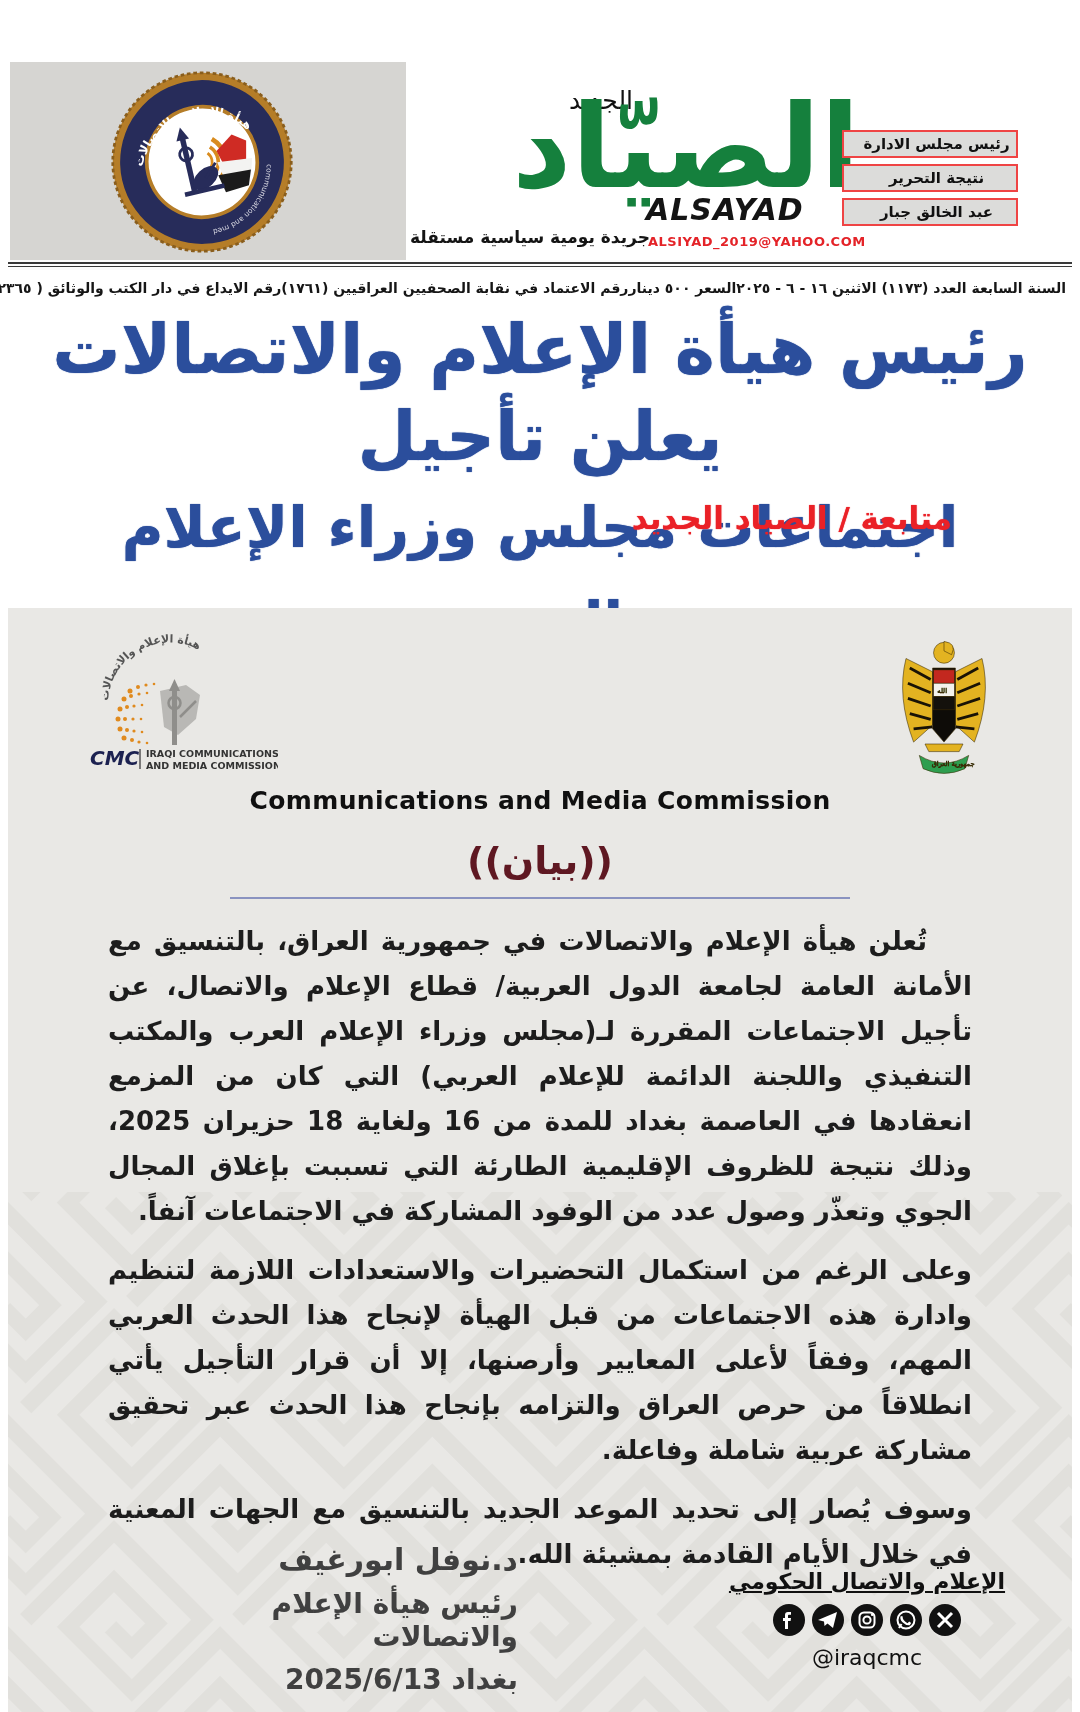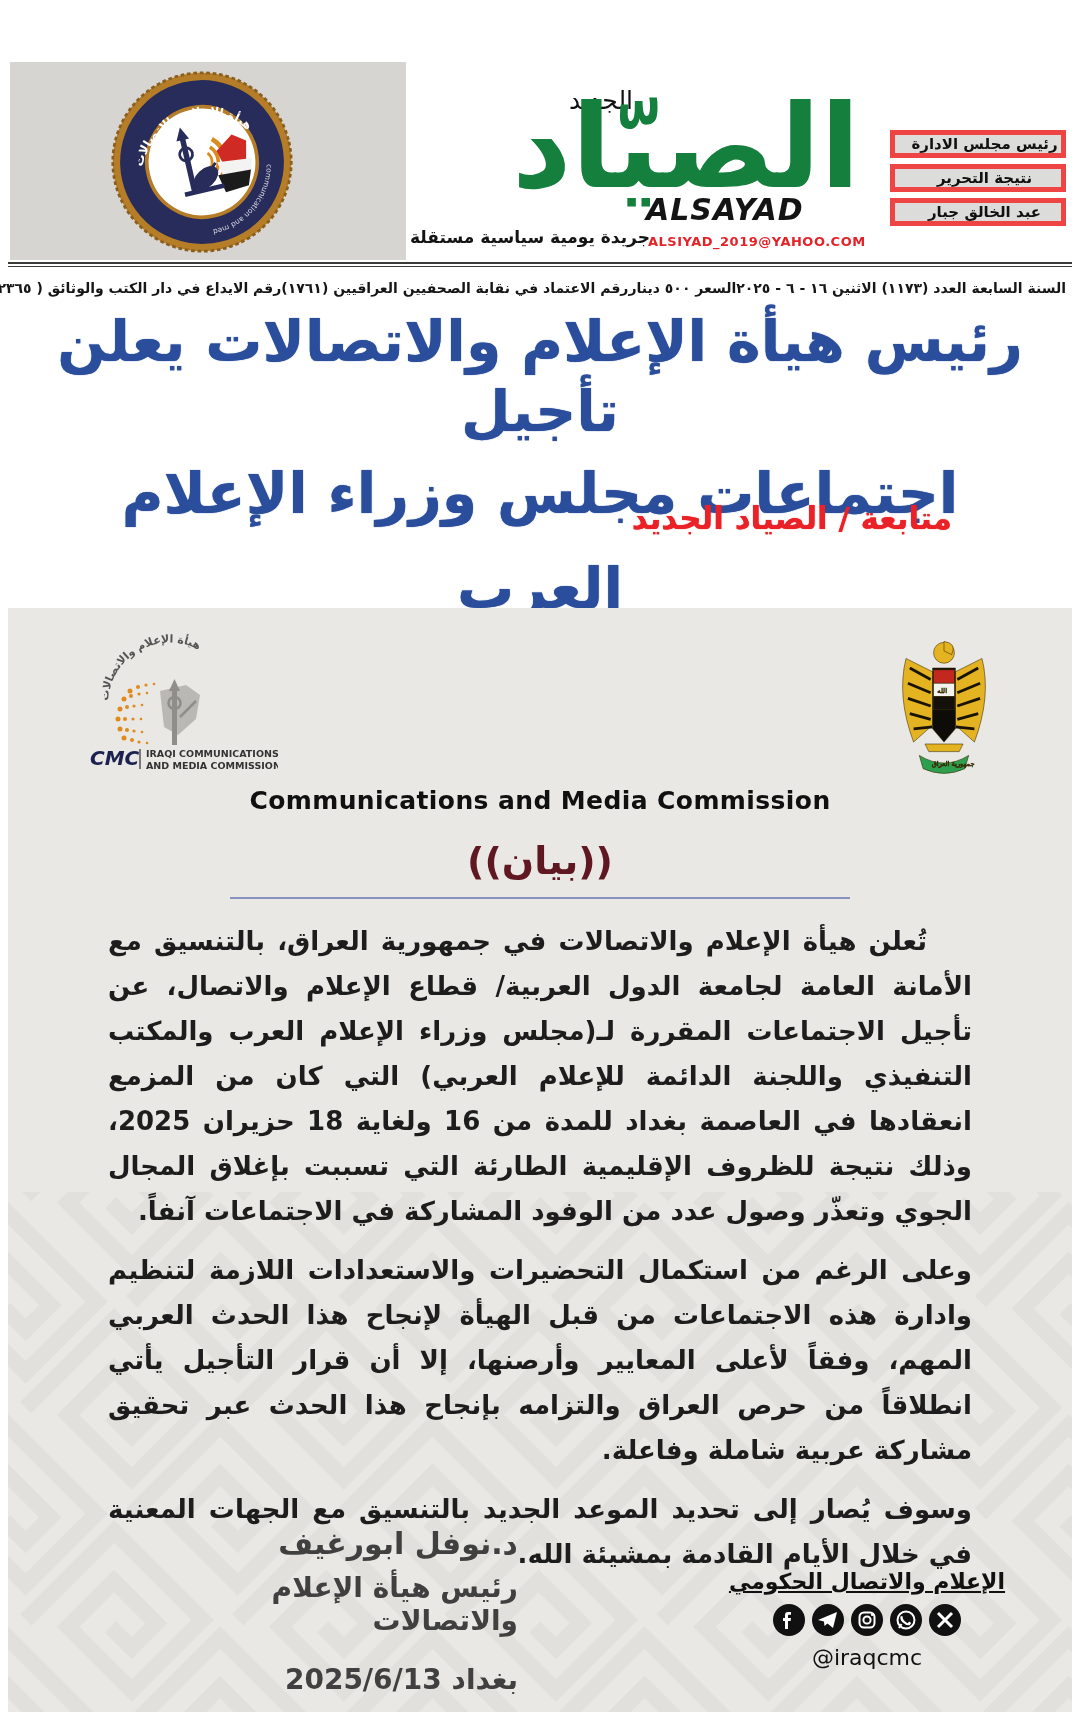--- a/index.html
+++ b/index.html
@@ -10,34 +10,34 @@
   .logo-box { position:absolute; left:10px; top:62px; width:396px; height:198px; background:#d6d5d2; overflow:hidden; }
   .seal-wrap { position:absolute; left:100px; top:8px; width:184px; height:184px; transform:rotate(-13deg); }
 
   .new-label { position:absolute; left:556px; top:86px; width:90px; text-align:center; font-size:25px; font-weight:normal; color:#111; direction:rtl; }
   .title-ar { position:absolute; left:420px; top:72px; width:440px; height:160px; text-align:right; direction:rtl;
               color:#15803d; font-size:116px; font-weight:bold; line-height:150px; letter-spacing:-2px; }
   .title-en { position:absolute; left:646px; top:192px; font-size:30px; font-weight:bold; font-style:italic; color:#141414; letter-spacing:1px; }
   .tagline  { position:absolute; left:410px; top:227px; font-size:17px; font-weight:bold; color:#141414; direction:rtl; }
   .email    { position:absolute; left:648px; top:234px; font-size:13px; font-weight:bold; color:#e42328; letter-spacing:0.5px; }
 
-  .side-box { position:absolute; left:890px; width:176px; height:28px; background:#dcdcda; border:5px solid #ef4444;
+  .side-box { position:absolute; left:842px; width:176px; height:28px; background:#dcdcda; border:2px solid #ef4444;
               display:flex; align-items:center; justify-content:center; font-size:15px; font-weight:bold; color:#111; direction:rtl;padding-left:13px; }
 
   
   .rule { position:absolute; top:262px; left:8px; right:8px; height:5px; border-top:2px solid #3a3a3a; border-bottom:1px solid #3a3a3a; }
   .info-bar { position:absolute; top:272px; left:14px; right:14px; height:32px; display:flex; direction:rtl;
               align-items:center; justify-content:space-between; }
   .info-item { font-size:14px; font-weight:bold; color:#161616; direction:rtl; white-space:nowrap; }
   .info-sep { width:1px; height:16px; background:#9a9a9a; }
 
   
   .headline { position:absolute; top:306px; left:30px; right:30px; text-align:center; direction:rtl;
               color:#2b4e9c; font-weight:bold; text-shadow:0 0 1px #2b4e9c; }
-  .headline .h1 { font-size:57px; line-height:70px; }
+  .headline .h1 { font-size:68px; line-height:87px; }
   .headline .h2 { font-size:57px; line-height:95px; }
   .byline { position:absolute; top:500px; right:128px; font-size:31px; font-weight:bold; color:#ea2127; direction:rtl;
             text-shadow:0 0 1px #ea2127; }
 
   
   .statement { position:absolute; top:608px; left:8px; right:8px; bottom:0; background:#e9e8e5; overflow:hidden; }
   .watermark { position:absolute; left:0; bottom:0; width:100%; height:520px; opacity:0.65; }
   .st-content { position:relative; z-index:1; }
 
   .logos-row { display:flex; align-items:center; justify-content:space-between; padding:22px 70px 0 60px; direction:ltr; }
@@ -49,21 +49,21 @@
   .bayan { text-align:center; font-size:38px; font-weight:bold; color:#5f1822; margin-top:24px; direction:rtl; }
   .divider { width:620px; margin:14px auto 0 auto; border-top:2px solid #8a93c0; }
 
   .body-text { padding:20px 100px 0 100px; direction:rtl; text-align:justify; font-size:26px; line-height:45px;
                font-weight:bold; color:#1d1d1d; }
   .body-text p { margin-bottom:14px; }
   .body-text p.first { text-indent:45px; }
 
   .sig { position:absolute; left:110px; bottom:16px; width:400px; text-align:right; direction:rtl; color:#404040; z-index:2; }
   .sig .s-name  { font-size:30px; font-weight:bold; margin-bottom:10px; }
-  .sig .s-title { font-size:28px; font-weight:bold; margin-bottom:26px; }
+  .sig .s-title { font-size:28px; font-weight:bold; margin-bottom:10px; }
   .sig .s-date  { font-size:28px; font-weight:bold; }
 
   .badge { position:absolute; right:40px; bottom:42px; width:330px; text-align:center; direction:rtl; z-index:2; }
   .badge .b-label { font-size:22px; font-weight:bold; color:#111;text-decoration:underline; }
   .badge .b-icons { display:flex; direction:ltr; justify-content:center; gap:3px; margin:8px 0 6px 0; }
   .badge .b-handle { font-size:22px; color:#111; direction:ltr;margin-top:7px; }
 
   .mini-cmc { width:210px; height:150px; }
   .eagle { width:116px; height:152px; }
 </style>

